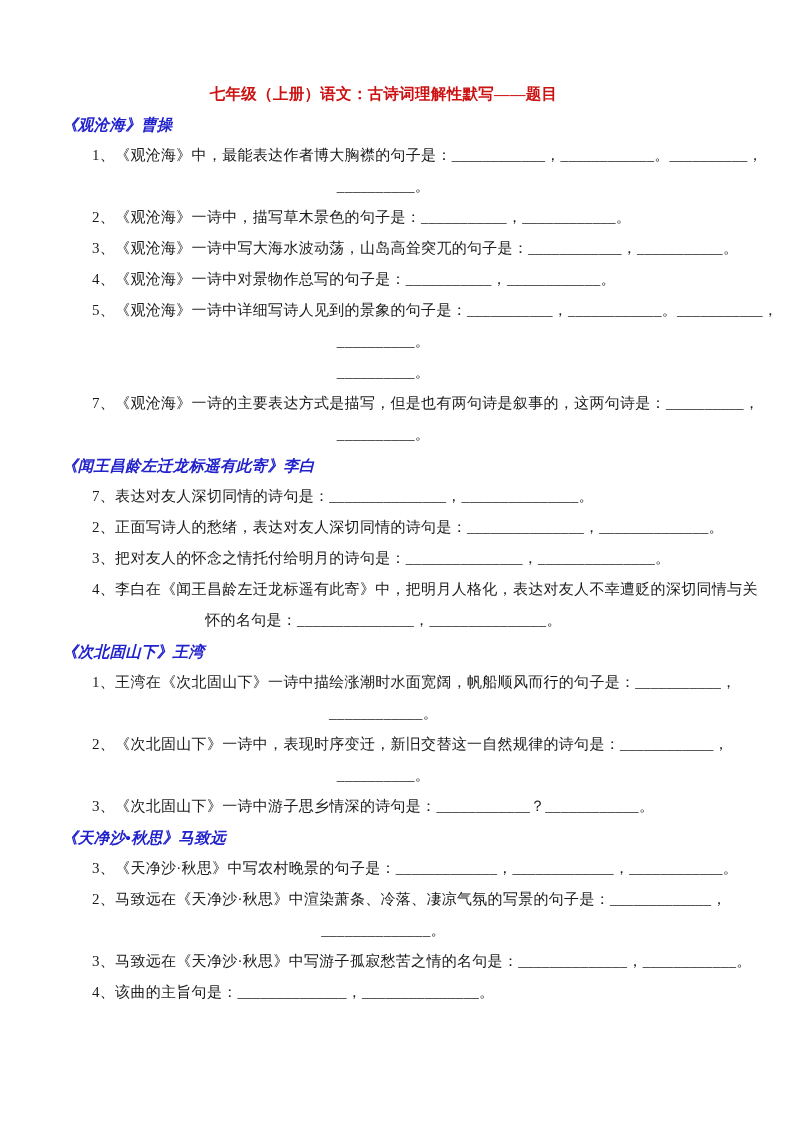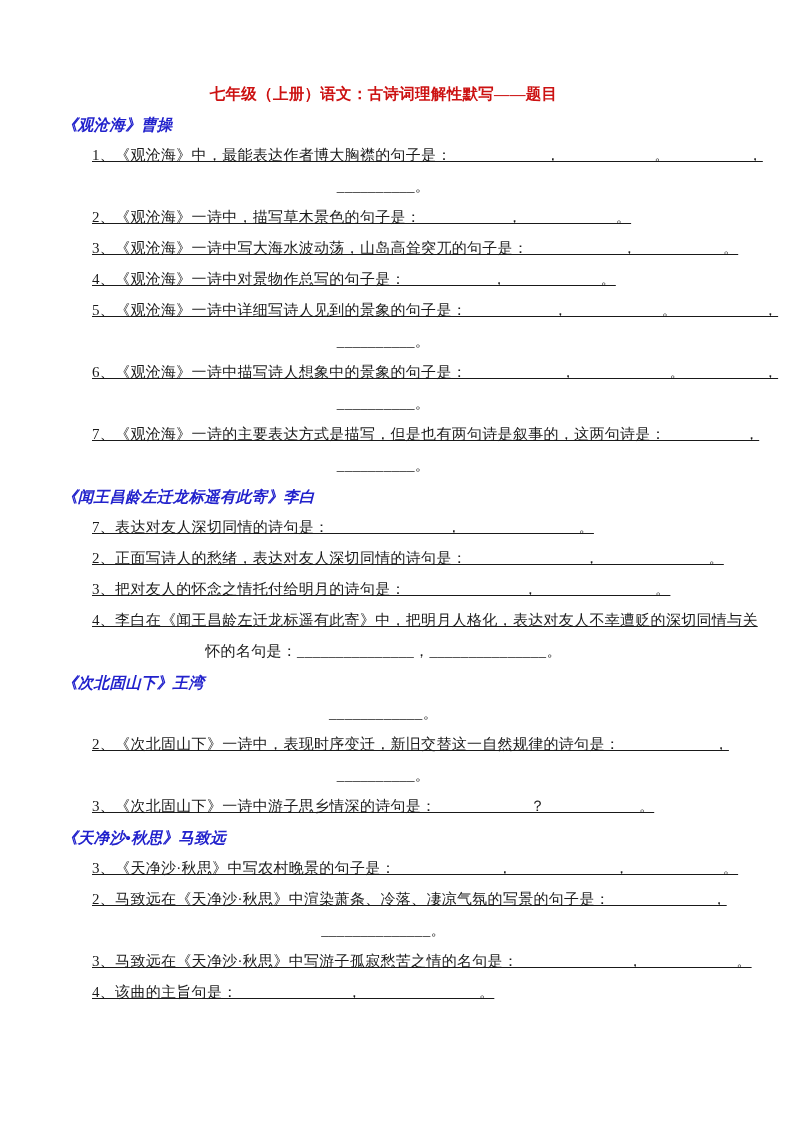--- a/index.html
+++ b/index.html
@@ -33,21 +33,20 @@
     font-size: 15.5px;
   }
   .sec-header {
     font-weight: bold;
     color: #2222cc;
     font-size: 15.5px;
     font-style: italic;
   }
   .first {
     text-indent: 30px;
-    text-decoration: underline;
   }
   .cont {
     text-indent: 0;
     text-align: center;
   }
 </style>
 </head>
 <body>
 
 <div class="page">
@@ -55,33 +54,33 @@
   <div class="line title">七年级（上册）语文：古诗词理解性默写——题目</div>
 
   <div class="line sec-header">《观沧海》曹操</div>
   <div class="line first">1、《观沧海》中，最能表达作者博大胸襟的句子是：____________，____________。__________，</div>
   <div class="line cont">__________。</div>
   <div class="line first">2、《观沧海》一诗中，描写草木景色的句子是：___________，____________。</div>
   <div class="line first">3、《观沧海》一诗中写大海水波动荡，山岛高耸突兀的句子是：____________，___________。</div>
   <div class="line first">4、《观沧海》一诗中对景物作总写的句子是：___________，____________。</div>
   <div class="line first">5、《观沧海》一诗中详细写诗人见到的景象的句子是：___________，____________。___________，</div>
   <div class="line cont">__________。</div>
-  <div class="line first">6、《观沧海》一诗中描写诗人想象中的景象的句子是：____________，____________。__________，</div>
   <div class="line cont">__________。</div>
   <div class="line first">7、《观沧海》一诗的主要表达方式是描写，但是也有两句诗是叙事的，这两句诗是：__________，</div>
   <div class="line cont">__________。</div>
 
   <div class="line sec-header">《闻王昌龄左迁龙标遥有此寄》李白</div>
   <div class="line first">7、表达对友人深切同情的诗句是：_______________，_______________。</div>
   <div class="line first">2、正面写诗人的愁绪，表达对友人深切同情的诗句是：_______________，______________。</div>
   <div class="line first">3、把对友人的怀念之情托付给明月的诗句是：_______________，_______________。</div>
   <div class="line first">4、李白在《闻王昌龄左迁龙标遥有此寄》中，把明月人格化，表达对友人不幸遭贬的深切同情与关</div>
   <div class="line cont">怀的名句是：_______________，_______________。</div>
 
   <div class="line sec-header">《次北固山下》王湾</div>
+  <div class="line first">1、王湾在《次北固山下》一诗中描绘涨潮时水面宽阔，帆船顺风而行的句子是：___________，</div>
   <div class="line cont">____________。</div>
   <div class="line first">2、《次北固山下》一诗中，表现时序变迁，新旧交替这一自然规律的诗句是：____________，</div>
   <div class="line cont">__________。</div>
   <div class="line first">3、《次北固山下》一诗中游子思乡情深的诗句是：____________？____________。</div>
 
   <div class="line sec-header">《天净沙•秋思》马致远</div>
   <div class="line first">3、《天净沙·秋思》中写农村晚景的句子是：_____________，_____________，____________。</div>
   <div class="line first">2、马致远在《天净沙·秋思》中渲染萧条、冷落、凄凉气氛的写景的句子是：_____________，</div>
   <div class="line cont">______________。</div>
   <div class="line first">3、马致远在《天净沙·秋思》中写游子孤寂愁苦之情的名句是：______________，____________。</div>

